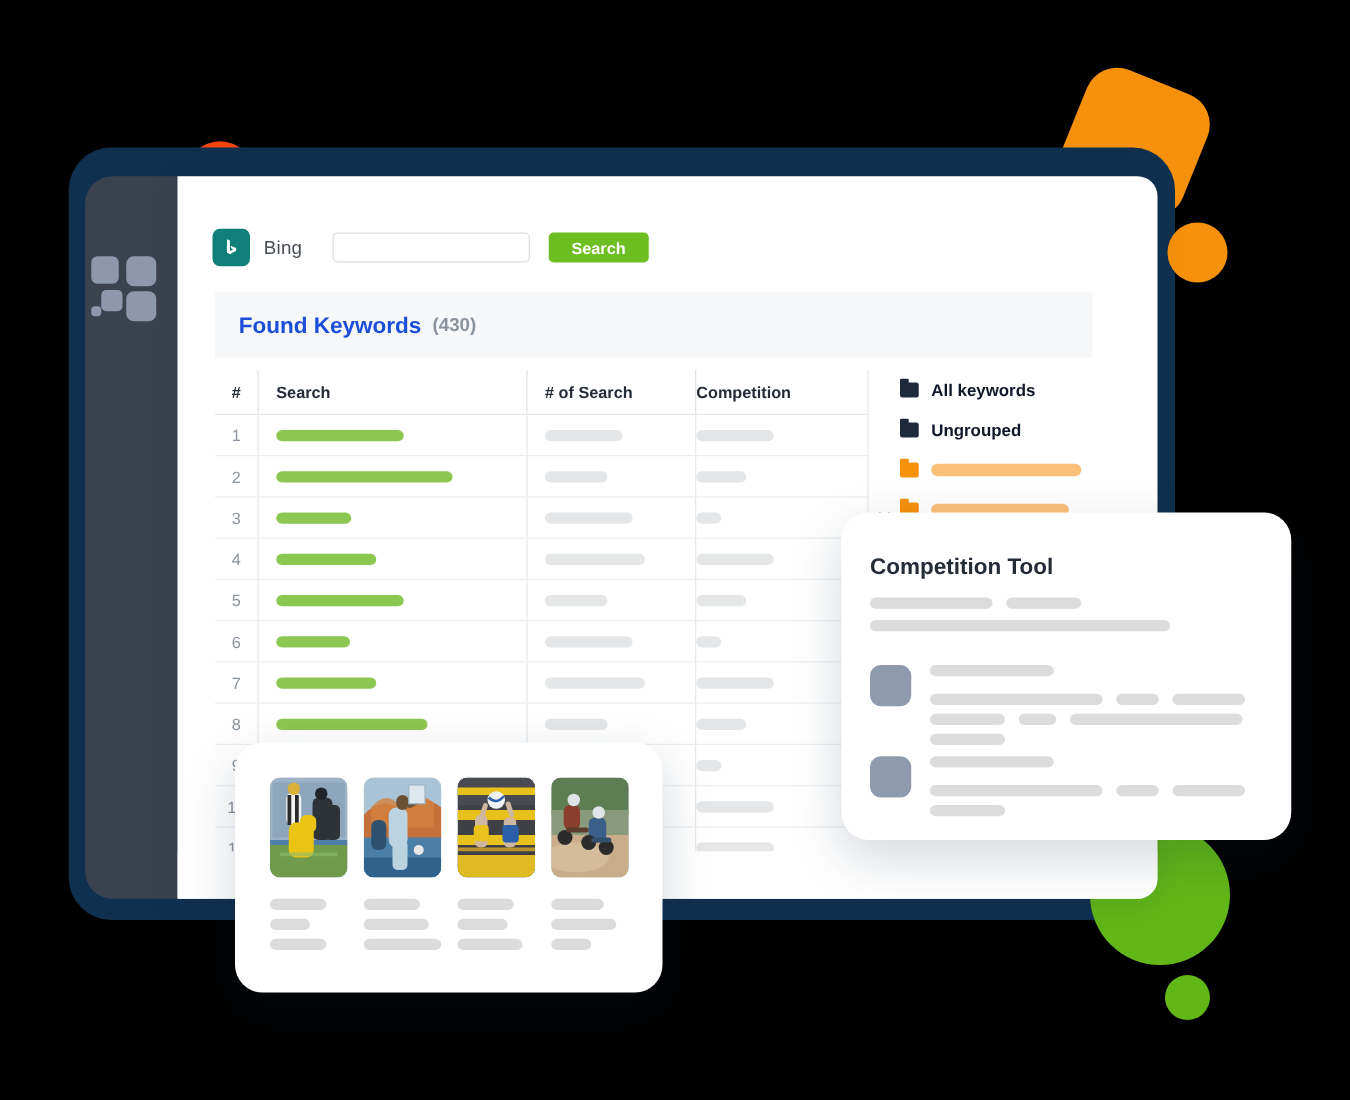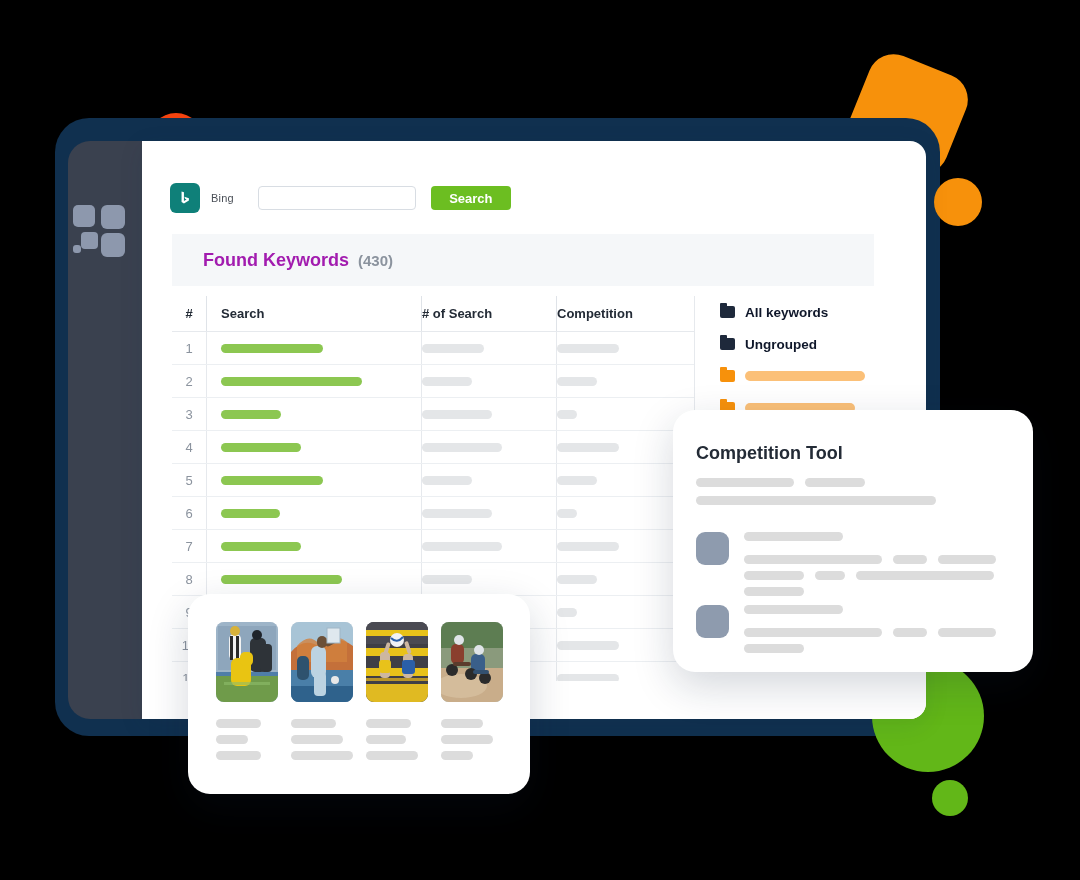--- a/index.html
+++ b/index.html
@@ -104,21 +104,21 @@
   .bing-logo {
     width: 30px; height: 30px;
     background: #0f8079;
     border-radius: 6px;
     display: flex; align-items: center; justify-content: center;
     flex: 0 0 auto;
   }
   .bing-logo svg { display: block; }
   .bing-name {
     margin-left: 11px;
-    font-size: 11px;
+    font-size: 15px;
     color: #4a4f57;
     letter-spacing: .2px;
   }
   .search-input {
     margin-left: 24px;
     width: 140px; height: 22px;
     background: #ffffff;
     border: 1px solid #d8dde3;
     border-radius: 4px;
     font-size: 12px;
@@ -142,24 +142,24 @@
 
   
   .found-band {
     position: absolute;
     left: 30px; top: 93px;
     width: 702px; height: 52px;
     background: #f5f7f9;
     display: flex; align-items: center;
   }
   .found-title {
-    margin-left: 31px;
+    margin-left: 19px;
     font-size: 18px;
     font-weight: bold;
-    color: #a21caf;
+    color: #1d4ed8;
   }
   .found-count {
     margin-left: 9px;
     font-size: 15px;
     color: #8b939e;
     font-weight: bold;
   }
 
   
   .kw-table {
@@ -175,21 +175,21 @@
     font-weight: bold;
     color: #232b36;
   }
   .kw-row {
     display: flex; align-items: center;
     height: 32px;
     border-bottom: 1px solid #eceff2;
   }
   .c-num  { width: 34px; text-align: center; flex: 0 0 auto; }
   .c-kw   { width: 215px; flex: 0 0 auto; padding-left: 14px; box-sizing: border-box; }
-  .c-srch { width: 135px; flex: 0 0 auto; box-sizing: border-box; }
+  .c-srch { width: 135px; flex: 0 0 auto; padding-left: 14px; box-sizing: border-box; }
   .c-comp { width: 130px; flex: 0 0 auto; box-sizing: border-box; }
   .c-kw, .c-srch, .c-comp { border-left: 1px solid #e6e9ed; height: 100%; display: flex; align-items: center; }
   .kw-head .c-kw, .kw-head .c-srch, .kw-head .c-comp { border-left-color: #dfe3e8; }
   .kw-row .c-num { font-size: 13px; color: #8b939e; }
 
   .bar { height: 9px; border-radius: 5px; display: block; }
   .bar-green { background: #8cc751; }
   .bar-gray  { background: #e4e6e8; }
 
   

